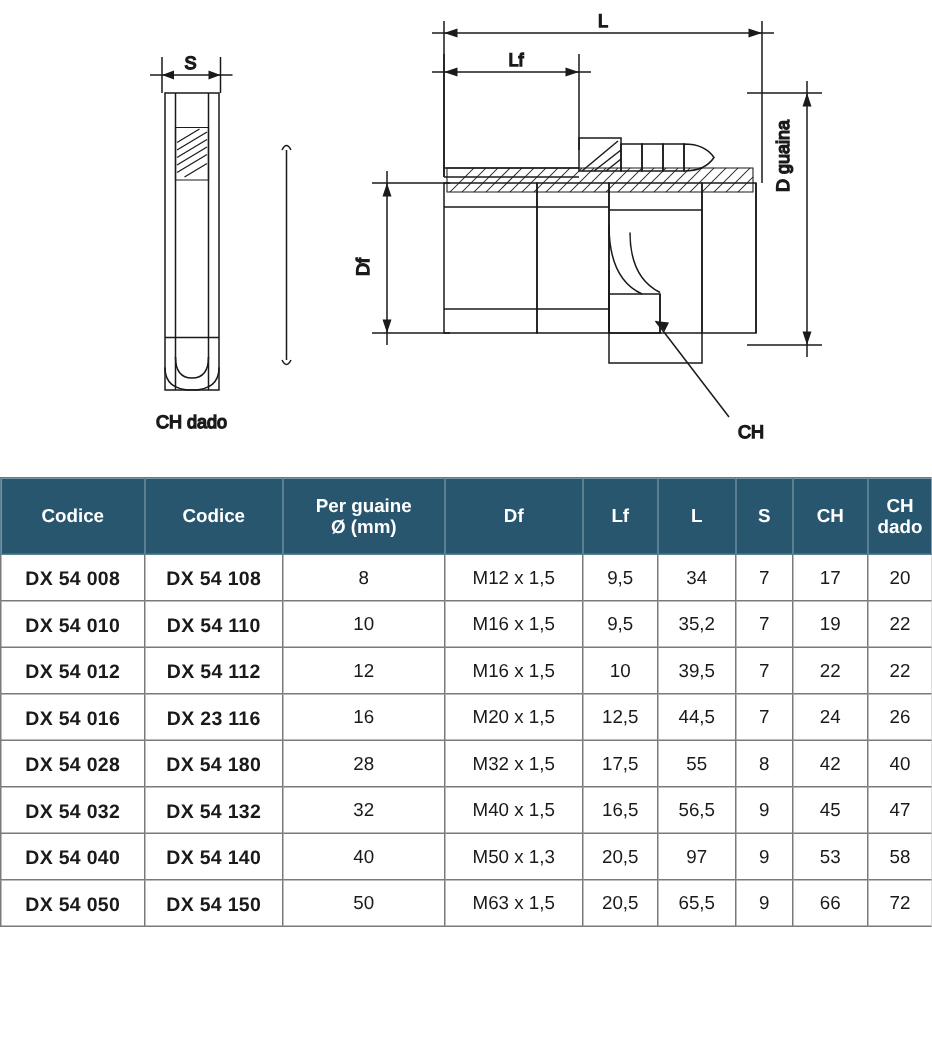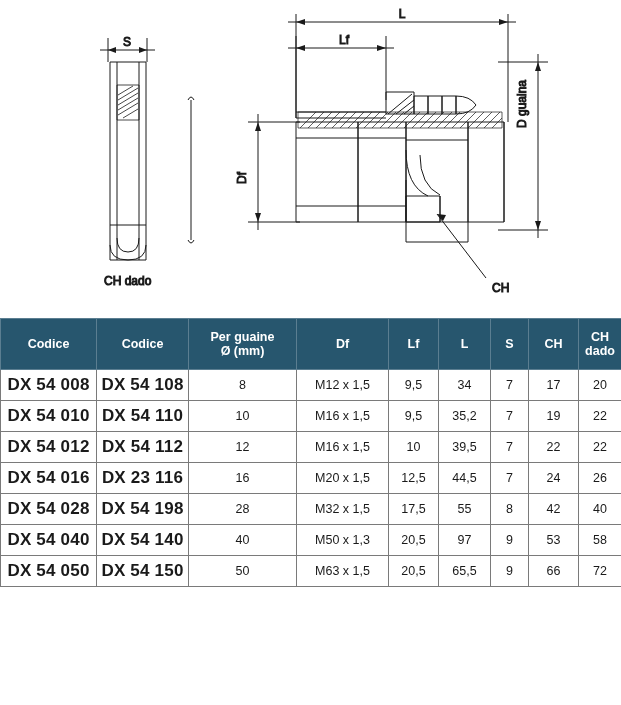--- a/index.html
+++ b/index.html
@@ -38,21 +38,21 @@
   table.spec td{
     border:1px solid #7a7a7a;
     text-align:center;
     padding:5px 2px;
     height:20px;
     background:#ffffff;
     font-size:12.5px;
   }
   table.spec td.code{
     font-weight:bold;
-    font-size:17px;
+    font-size:13px;
     letter-spacing:.2px;
     margin-left:48px;
   }
   .lbl{
     font-size:12px;
     fill:#1a1a1a;
     font-family:"Liberation Sans", sans-serif;
   }
   svg line,svg path,svg polyline,svg rect,svg circle,svg ellipse{
     vector-effect:non-scaling-stroke;
@@ -286,28 +286,39 @@
           <td>16</td>
           <td>M20 x 1,5</td>
           <td>12,5</td>
           <td>44,5</td>
           <td>7</td>
           <td>24</td>
           <td>26</td>
         </tr>
         <tr>
           <td class="code">DX 54 028</td>
-          <td class="code">DX 54 198</td>
+          <td class="code">DX 54 180</td>
           <td>28</td>
           <td>M32 x 1,5</td>
           <td>17,5</td>
           <td>55</td>
           <td>8</td>
           <td>42</td>
           <td>40</td>
+        </tr>
+        <tr>
+          <td class="code">DX 54 032</td>
+          <td class="code">DX 54 132</td>
+          <td>32</td>
+          <td>M40 x 1,5</td>
+          <td>16,5</td>
+          <td>56,5</td>
+          <td>9</td>
+          <td>45</td>
+          <td>47</td>
         </tr>
         <tr>
           <td class="code">DX 54 040</td>
           <td class="code">DX 54 140</td>
           <td>40</td>
           <td>M50 x 1,3</td>
           <td>20,5</td>
           <td>97</td>
           <td>9</td>
           <td>53</td>

